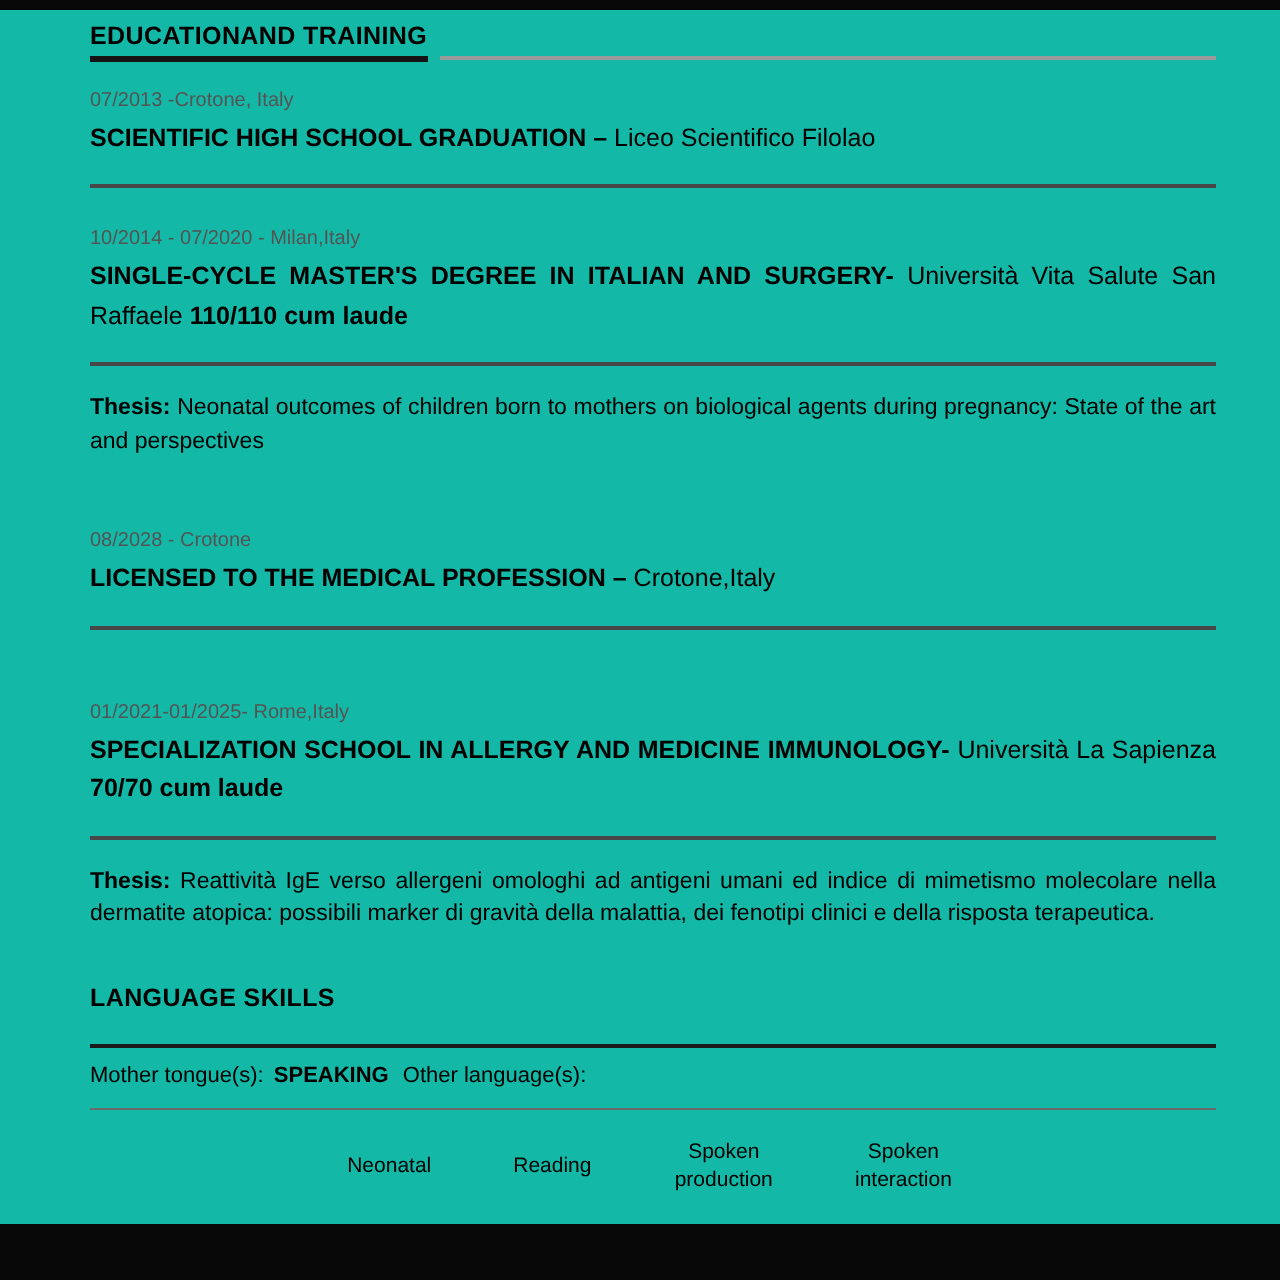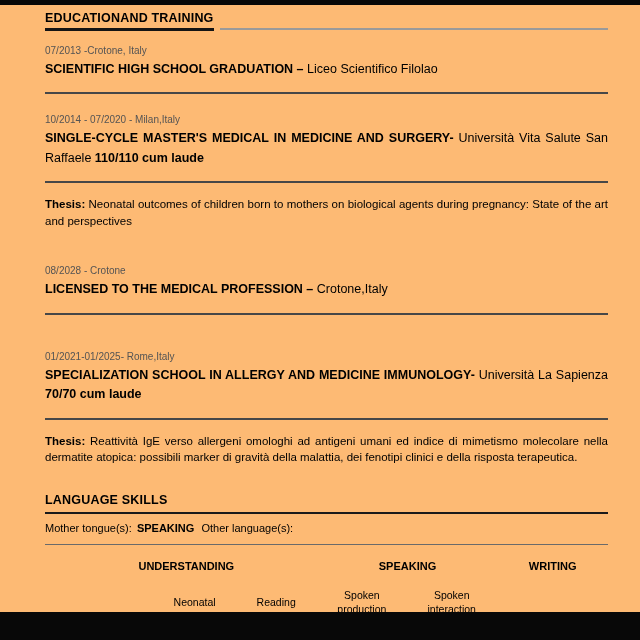--- a/index.html
+++ b/index.html
@@ -1,29 +1,29 @@
 <!DOCTYPE html>
 <html><head>
 <meta charset="utf-8">
 <style>
   html,body { margin:0; padding:0; background:#ffffff; }
   body { font-family:"Liberation Sans", sans-serif; color:#000; }
-  .screen { position:relative; width:640px; height:640px; background:#fdba74; overflow:hidden; margin:0 auto; }
+  .screen { position:relative; width:640px; height:640px; background:#14b8a6; overflow:hidden; margin:0 auto; }
   .letterbox { position:absolute; left:0; width:640px; background:#080808; }
   .letterbox.top { top:0; height:5px; }
   .letterbox.bottom { bottom:0; height:28px; }
 
   .page { position:absolute; top:5px; left:0; right:0; bottom:28px; box-sizing:border-box; padding:4px 32px 0 45px; overflow:hidden; }
 
   
   .section-header { display:flex; align-items:flex-end; margin-top:2px; }
   .section-title { font-weight:bold; font-size:12.5px; letter-spacing:0.2px; border-bottom:3px solid #141414; padding-bottom:3px; white-space:nowrap; }
   .header-rule { flex:1; border-bottom:2px solid #9a9a9a; margin-bottom:1px; margin-left:6px; }
 
-  .section-header.full { display:block; border-bottom:2.5px solid #1a1a1a; padding-bottom:4px; margin-top:22px; }
+  .section-header.full { display:block; border-bottom:2.5px solid #1a1a1a; padding-bottom:14px; margin-top:22px; }
   .section-header.full .section-title { border-bottom:none; padding-bottom:0; }
 
   
   .date { font-size:10px; color:#545454; margin:14px 0 4px 0; }
   .date.gap-lg { margin-top:36px; }
   .entry-title { font-size:12.5px; line-height:1.55; text-align:justify; margin:0; }
   .b { font-weight:bold; }
   .separator { border:none; border-top:2px solid #474747; margin:13px 0 0 0; }
   .thesis { font-size:11.5px; line-height:1.45; text-align:justify; margin:13px 0 24px 0; }
 
@@ -50,21 +50,21 @@
     </div>
 
     <div>
       <div class="date">07/2013 -Crotone, Italy</div>
       <p class="entry-title"><span class="b">SCIENTIFIC HIGH SCHOOL GRADUATION –</span><span> Liceo Scientifico Filolao</span></p>
       <hr class="separator">
     </div>
 
     <div>
       <div class="date" style="margin-top:20px;">10/2014 - 07/2020 - Milan,Italy</div>
-      <p class="entry-title"><span class="b">SINGLE-CYCLE MASTER'S MEDICAL IN MEDICINE AND SURGERY-</span><span> Università Vita Salute San Raffaele </span><span class="b">110/110 cum laude</span></p>
+      <p class="entry-title"><span class="b">SINGLE-CYCLE MASTER'S DEGREE IN ITALIAN AND SURGERY-</span><span> Università Vita Salute San Raffaele </span><span class="b">110/110 cum laude</span></p>
       <hr class="separator">
       <p class="thesis"><span class="b">Thesis:</span><span> Neonatal outcomes of children born to mothers on biological agents during pregnancy: State of the art and perspectives</span></p>
     </div>
 
     <div>
       <div class="date gap-lg">08/2028 - Crotone</div>
       <p class="entry-title"><span class="b">LICENSED TO THE MEDICAL PROFESSION –</span><span> Crotone,Italy</span></p>
       <hr class="separator">
     </div>
 
@@ -88,25 +88,20 @@
     <table class="lang-table">
       <colgroup>
         <col style="width:18%">
           <col style="width:14.5%">
           <col style="width:15%">
           <col style="width:16%">
           <col style="width:16.5%">
           <col style="width:20%">
       </colgroup>
       <thead>
-        <tr class="group-row">
-          <th colspan="3">UNDERSTANDING</th>
-          <th colspan="2">SPEAKING</th>
-          <th>WRITING</th>
-        </tr>
         <tr class="sub-row">
           <th></th>
           <th>Neonatal</th>
           <th>Reading</th>
           <th>Spoken production</th>
           <th>Spoken interaction</th>
           <th></th>
         </tr>
       </thead>
 

